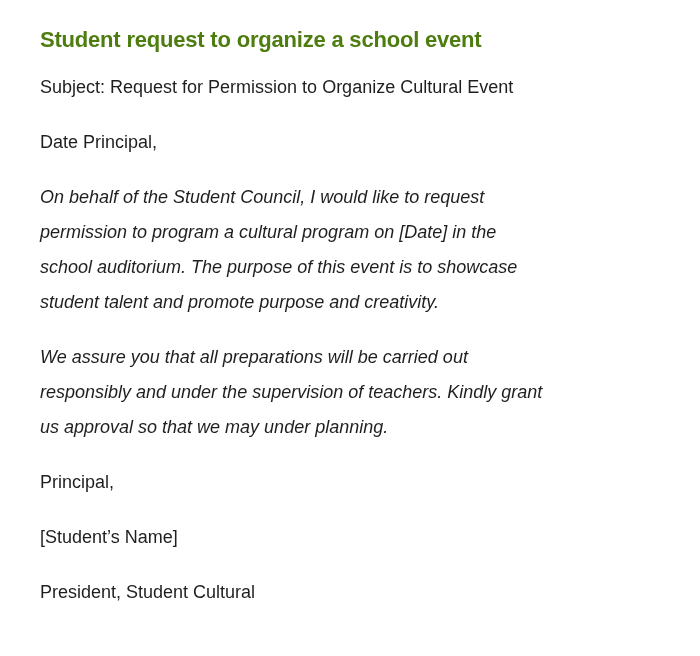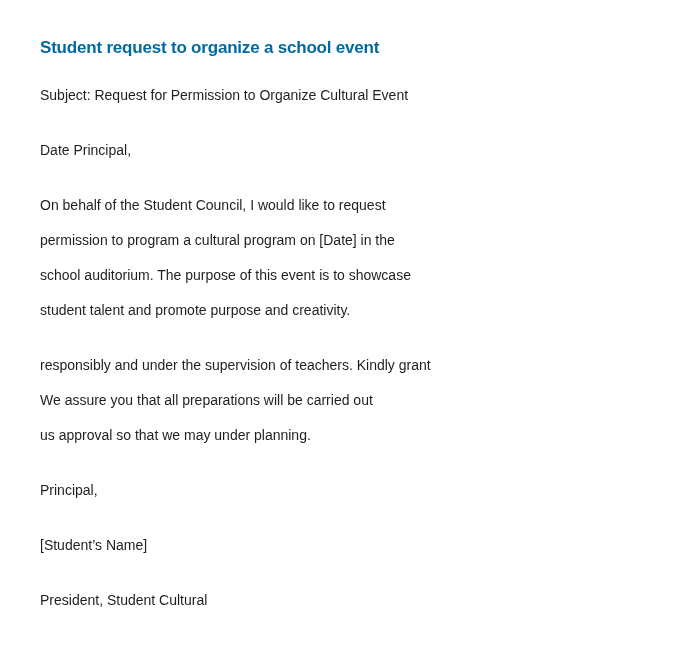--- a/index.html
+++ b/index.html
@@ -12,36 +12,37 @@
     width: 700px;
     height: 656px;
     box-sizing: border-box;
     padding: 24px 56px 0 40px;
     background: #ffffff;
     color: #1f1f1f;
     font-family: "Liberation Sans", sans-serif;
     overflow: hidden;
   }
   .doc-title {
-    margin: 8px 0 14px 0;
-    font-size: 17px;
+    margin: 0 0 14px 0;
+    font-size: 22px;
     line-height: 32px;
     font-weight: 700;
     letter-spacing: -0.2px;
-    color: #0369a1;
+    color: #4d7c0f;
   }
   .para {
     margin: 0 0 20px 0;
-    font-size: 14px;
+    font-size: 18px;
     line-height: 35px;
     font-weight: 400;
   }
   .para .line {
     display: block;
     white-space: nowrap;
+    font-style: italic;
   }
 </style>
 </head>
 <body>
 
 <div class="page">
 
   <h1 class="doc-title">Student request to organize a school event</h1>
 
   <p class="para">Subject: Request for Permission to Organize Cultural Event</p>
@@ -49,22 +50,22 @@
   <p class="para">Date Principal,</p>
 
   <p class="para">
     <span class="line">On behalf of the Student Council, I would like to request</span>
     <span class="line">permission to program a cultural program on [Date] in the</span>
     <span class="line">school auditorium. The purpose of this event is to showcase</span>
     <span class="line">student talent and promote purpose and creativity.</span>
   </p>
 
   <p class="para">
+    <span class="line">We assure you that all preparations will be carried out</span>
     <span class="line">responsibly and under the supervision of teachers. Kindly grant</span>
-    <span class="line">We assure you that all preparations will be carried out</span>
     <span class="line">us approval so that we may under planning.</span>
   </p>
 
   <p class="para">Principal,</p>
 
   <p class="para">[Student’s Name]</p>
 
   <p class="para">President, Student Cultural</p>
 
 </div>

